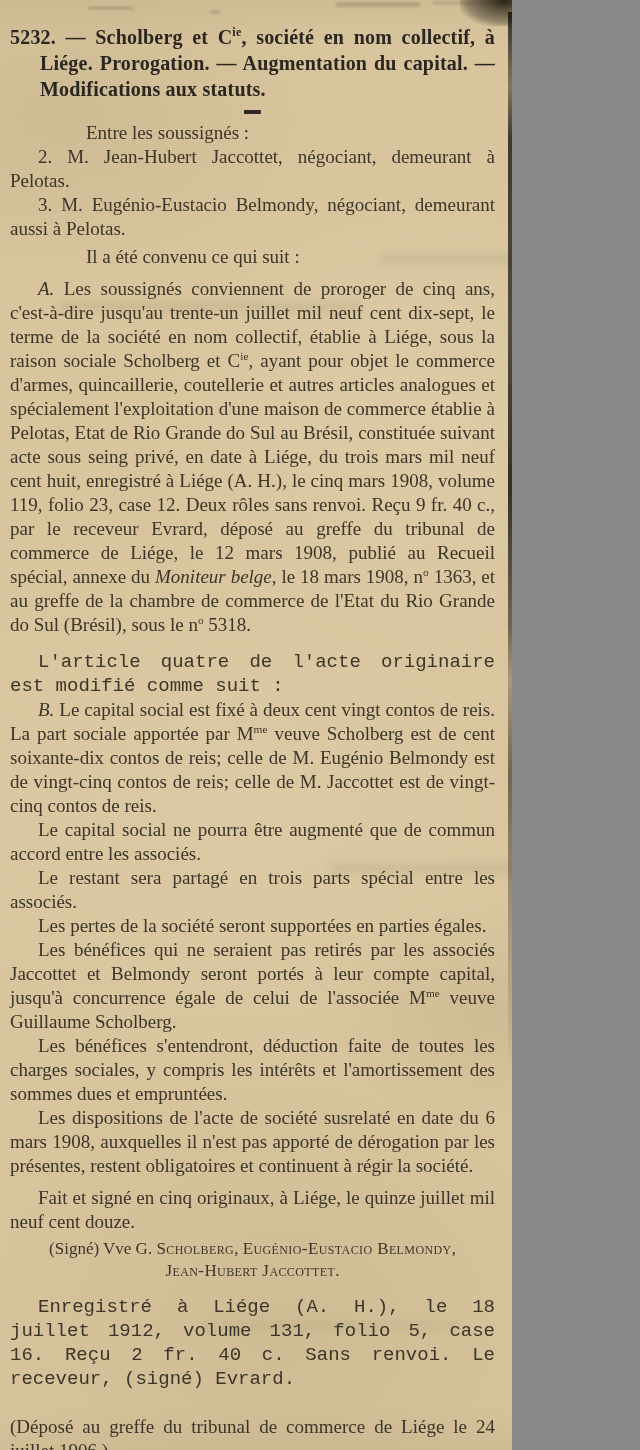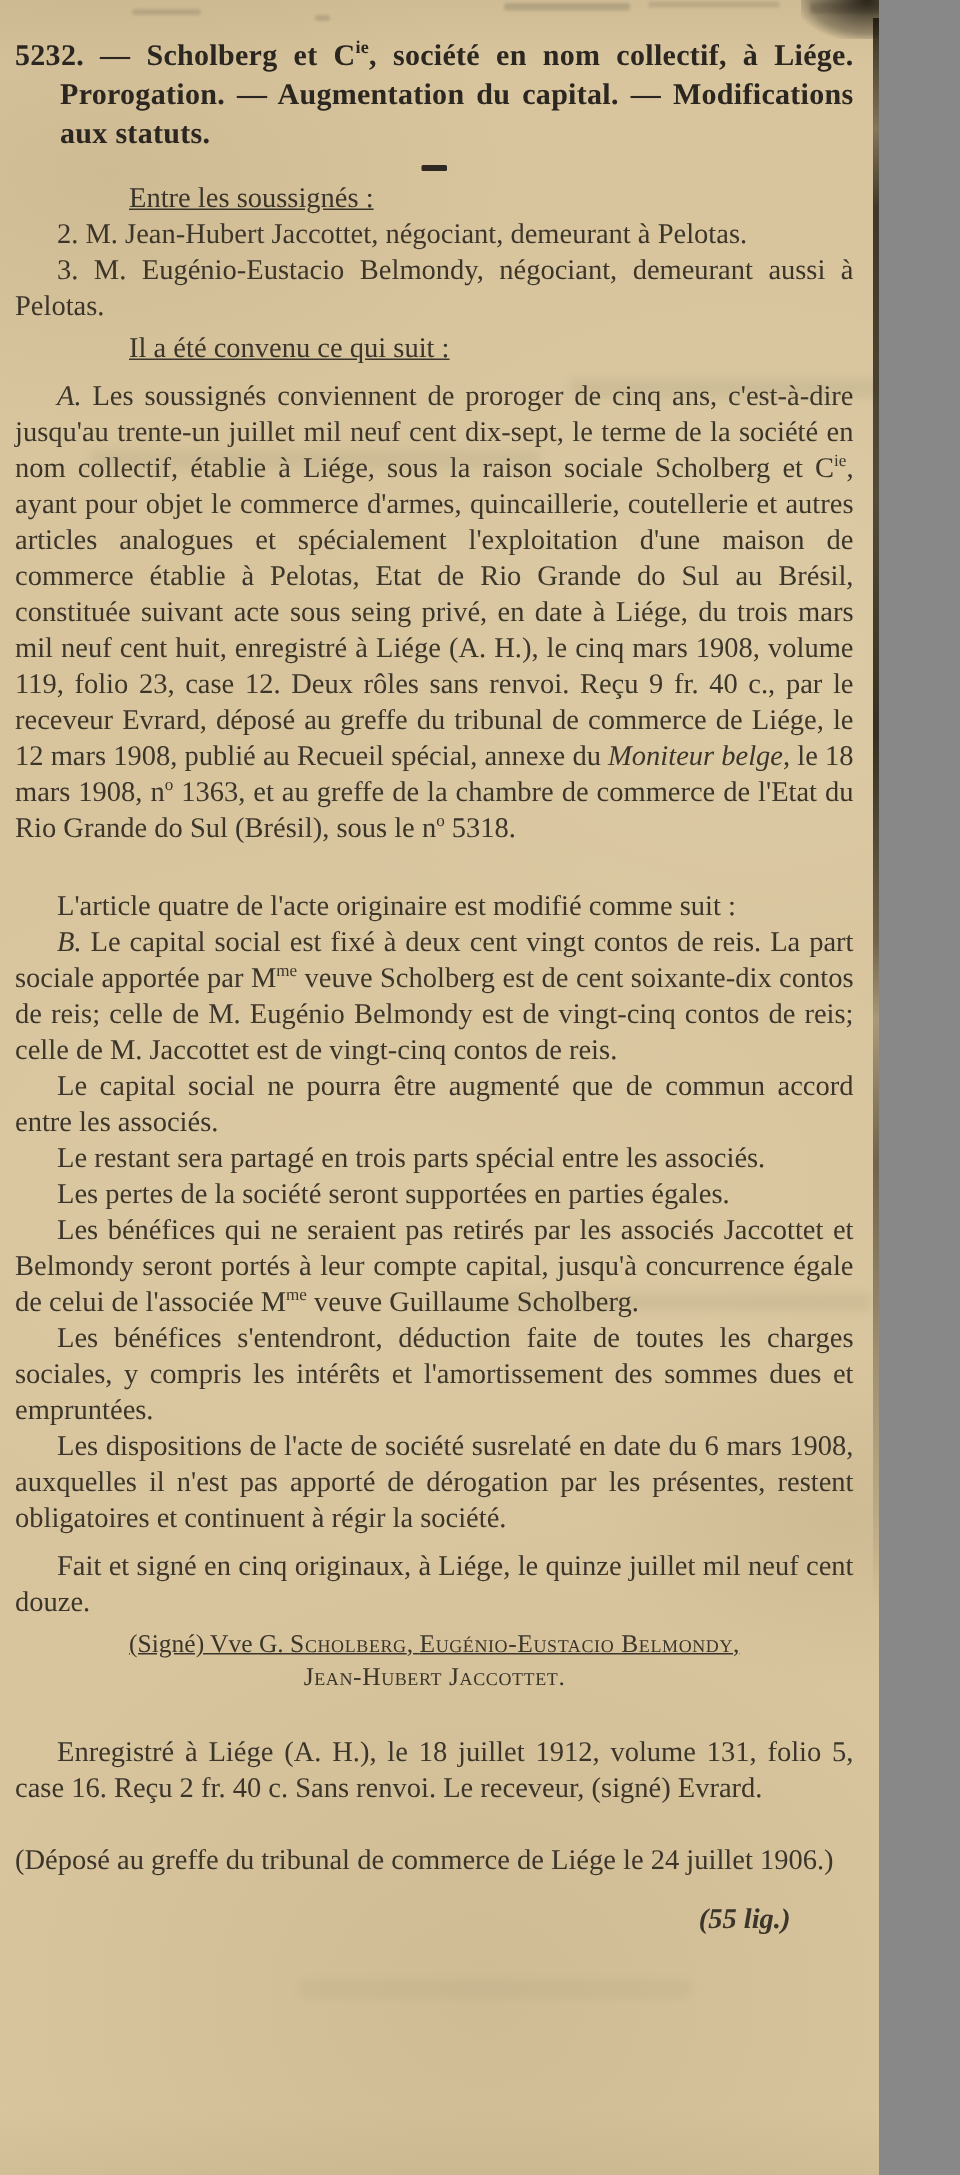--- a/index.html
+++ b/index.html
@@ -1,17 +1,17 @@
 <!DOCTYPE html>
 <html><head>
 <meta charset="utf-8">
 <style>
   html,body{margin:0;padding:0;background:#888;}
   .page{
-    position:relative;width:586px;height:1450px;overflow:hidden;
+    position:relative;width:512px;height:1450px;overflow:hidden;
     font-family:"Liberation Serif","DejaVu Serif",serif;
     color:#3c352a;
     background-color:#d8c59e;
     background-image:
       radial-gradient(ellipse 420px 260px at 12% 8%, rgba(120,98,58,0.10), transparent 65%),
       radial-gradient(ellipse 520px 420px at 85% 30%, rgba(255,246,222,0.12), transparent 60%),
       radial-gradient(ellipse 600px 380px at 45% 55%, rgba(250,240,212,0.10), transparent 70%),
       radial-gradient(ellipse 500px 420px at 55% 92%, rgba(112,94,56,0.09), transparent 70%),
       radial-gradient(ellipse 240px 160px at 96% 70%, rgba(118,100,62,0.10), transparent 70%),
       linear-gradient(180deg, rgba(126,106,64,0.10) 0%, rgba(126,106,64,0) 3%, rgba(126,106,64,0) 97%, rgba(126,106,64,0.08) 100%);
@@ -21,21 +21,21 @@
   .title{
     font-weight:bold;font-size:20px;line-height:26px;color:#2b2620;
     padding-left:30px;text-indent:-30px;letter-spacing:0.2px;
   }
   .divider{width:17px;height:4px;background:#2e2922;margin:8px auto 7px auto;border-radius:1px;}
   .para{text-indent:28px;}
   .indent-lg{text-indent:76px;}
   .noindent{text-indent:0;}
   .sig{font-size:17px;line-height:22px;text-align:center;text-indent:0;}
   .right{text-align:right;text-indent:0;padding-right:42px;}
-  .mt-xs{margin-top:4px;text-decoration:underline;}.mt-sm{margin-top:8px;}.mt-md{margin-top:28px;}
+  .mt-xs{margin-top:4px;}.mt-sm{margin-top:8px;}.mt-md{margin-top:13px;font-family:Liberation Mono, monospace;}
   .mt-lg{margin-top:15px;font-style:italic;}.mt-xl{margin-top:24px;}
   .run-italic{font-style:italic;}
   .run-bold{font-weight:bold;}
   .run-smallcaps{font-variant:small-caps;letter-spacing:0.4px;text-align:right;}
   .run-sup{font-size:0.6em;vertical-align:super;line-height:0;}
   
   .edge-line{
     position:absolute;right:0;top:12px;width:4px;height:1060px;pointer-events:none;
     background:linear-gradient(to bottom,
       rgba(24,20,13,0.85) 0%, rgba(24,20,13,0.45) 7%, rgba(24,20,13,0.80) 12%,

